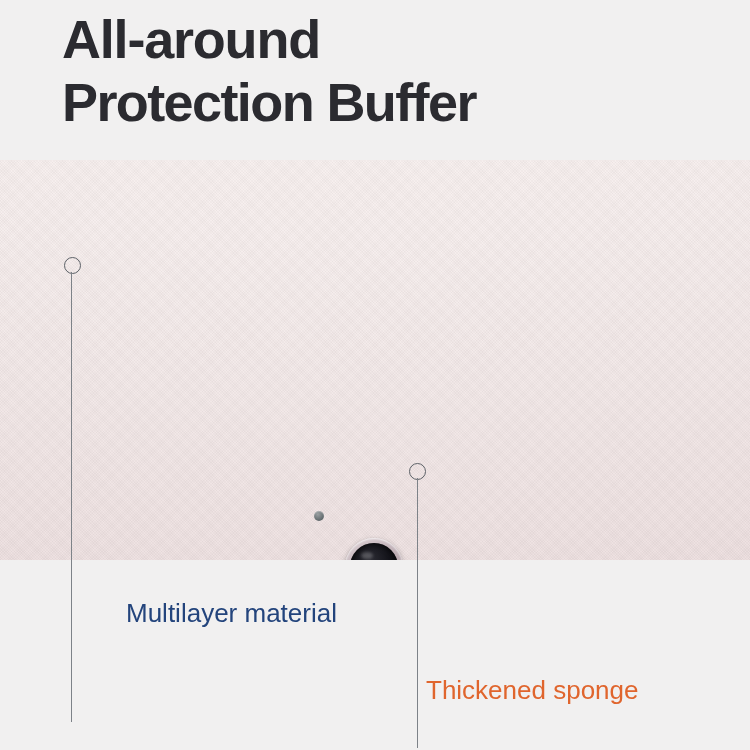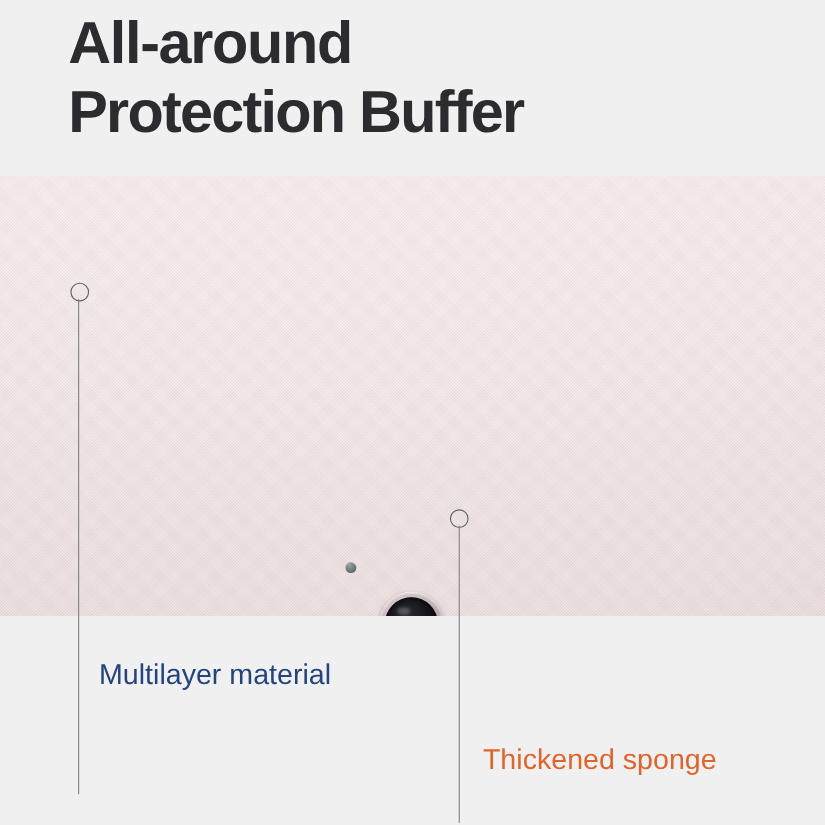--- a/index.html
+++ b/index.html
@@ -141,21 +141,21 @@
   .callout-marker{
     position:absolute;width:15px;height:15px;border-radius:50%;
     border:1.4px solid #5b6066;background:transparent;
   }
   .callout-line{
     position:absolute;width:1.3px;background:#7d8288;
   }
   .label{
     position:absolute;font-size:26px;white-space:nowrap;
   }
-  .label.blue-lbl{color:#23447c;}
+  .label.blue-lbl{color:#23447c;margin-left:36px;}
   .label.orange-lbl{color:#e0652d;}
 </style>
 </head>
 <body>
 
 <div id="root">
 
   <div class="headline">
     <span>All-around</span>
     <span class="l2">Protection Buffer</span>
@@ -193,15 +193,15 @@
 
     </div>
   </div>
 
   <div class="callout-marker" style="left:64px;top:257px"></div>
   <div class="callout-line" style="left:71px;top:272px;height:450px"></div>
   <div class="label blue-lbl" style="left:90px;top:598px">Multilayer material</div>
 
   <div class="callout-marker" style="left:409px;top:463px"></div>
   <div class="callout-line" style="left:417px;top:478px;height:270px"></div>
-  <div class="label orange-lbl" style="left:439px;top:675px">Thickened sponge</div>
+  <div class="label orange-lbl" style="left:426px;top:675px">Thickened sponge</div>
 
 </div>
 
 </body></html>

